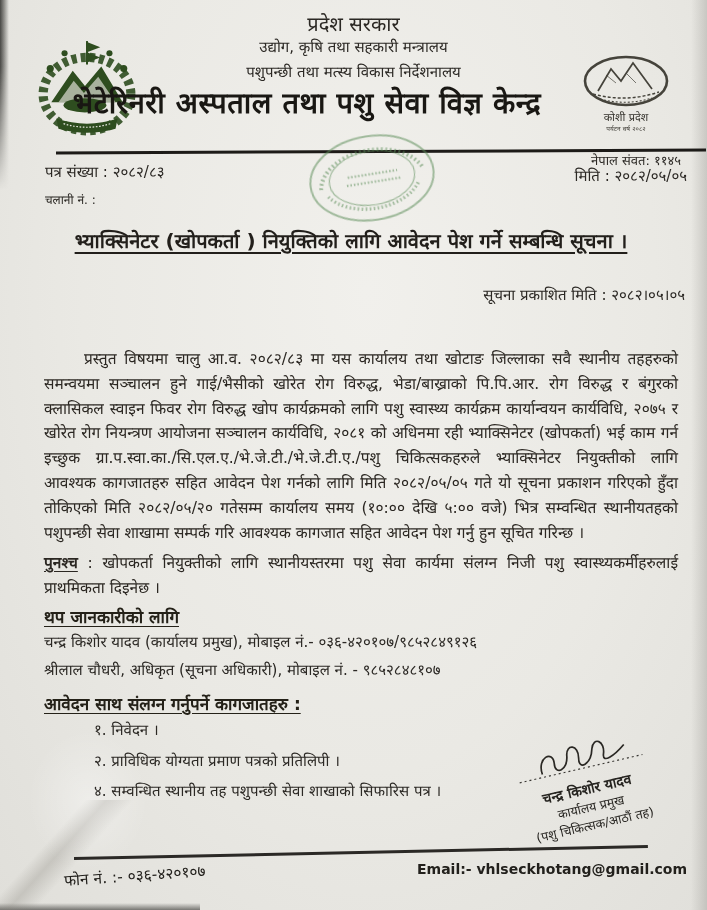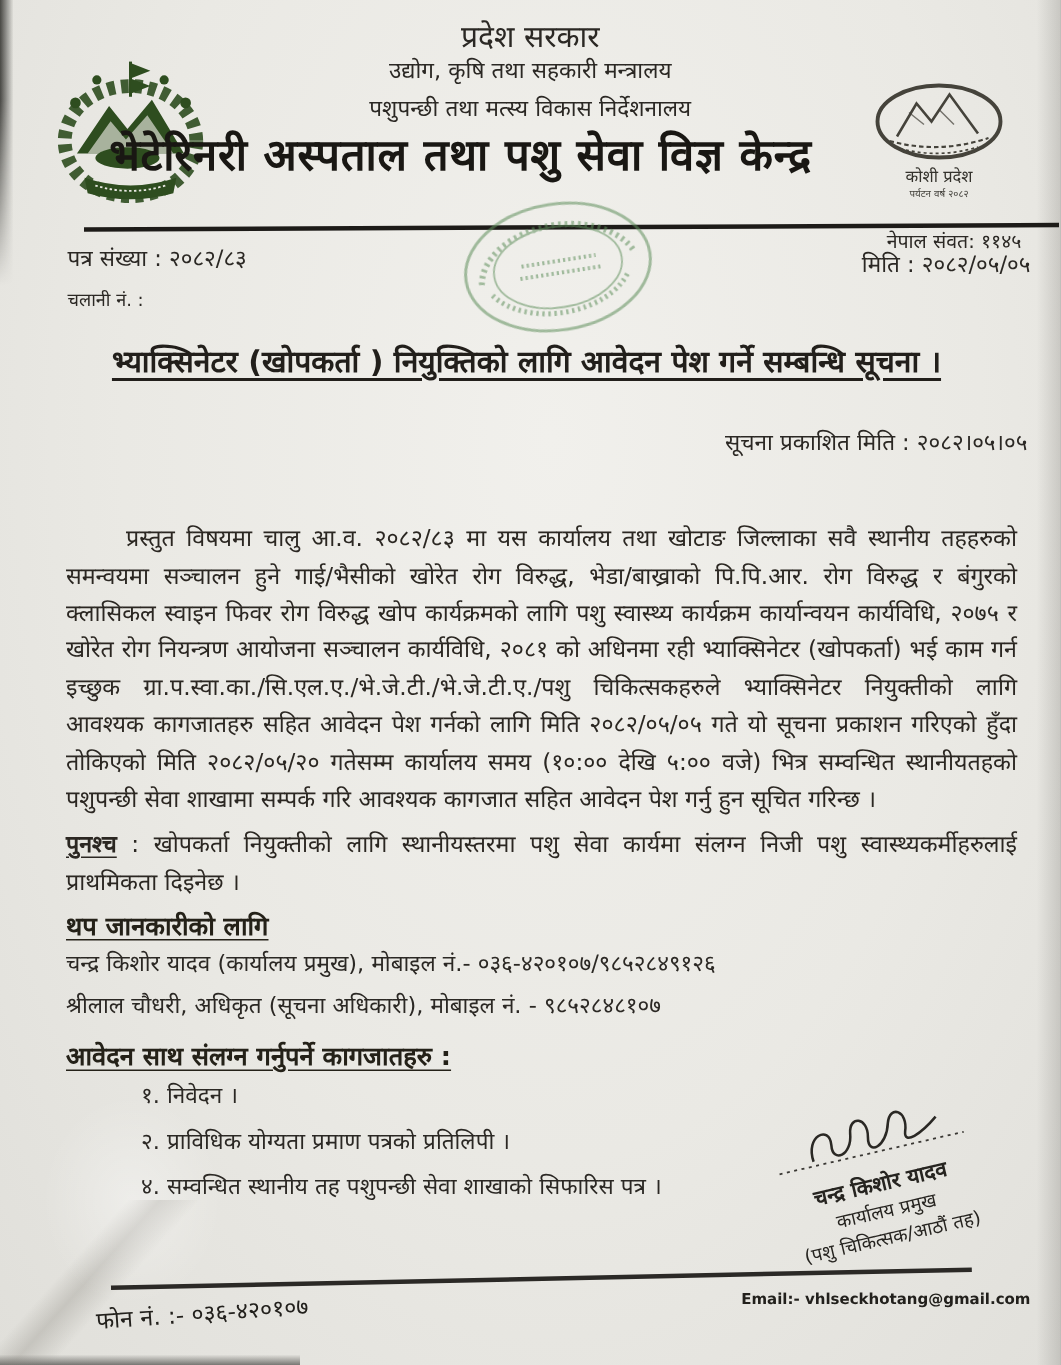--- a/index.html
+++ b/index.html
@@ -65,21 +65,21 @@
   .attach-list .item{margin-bottom:10.5px;}
 
   .sig-block{position:absolute;left:476px;top:737px;width:220px;text-align:center;
     transform:rotate(-13deg);color:#262420;}
   .sig-scribble{width:132px;height:40px;display:block;margin:0 auto;}
   .sig-name{font-size:14px;font-weight:700;margin-top:2px;}
   .sig-title{font-size:12.5px;margin-top:1px;}
   .sig-desig{font-size:12.5px;margin-top:1px;}
 
   .phone{position:absolute;left:64px;top:869px;font-size:15.5px;transform:rotate(-4deg);transform-origin:left center;color:#22201c;}
-  .email{position:absolute;right:20px;top:861px;font-size:10px;font-weight:600;color:#22201c;}
+  .email{position:absolute;right:20px;top:861px;font-size:14px;font-weight:600;color:#22201c;}
 </style>
 </head>
 <body>
 
 <div class="page">
 
   <div class="edge-left"></div>
   <div class="edge-bottom"></div>
   <div class="edge-right"></div>
   <div class="crease-bl"></div>

